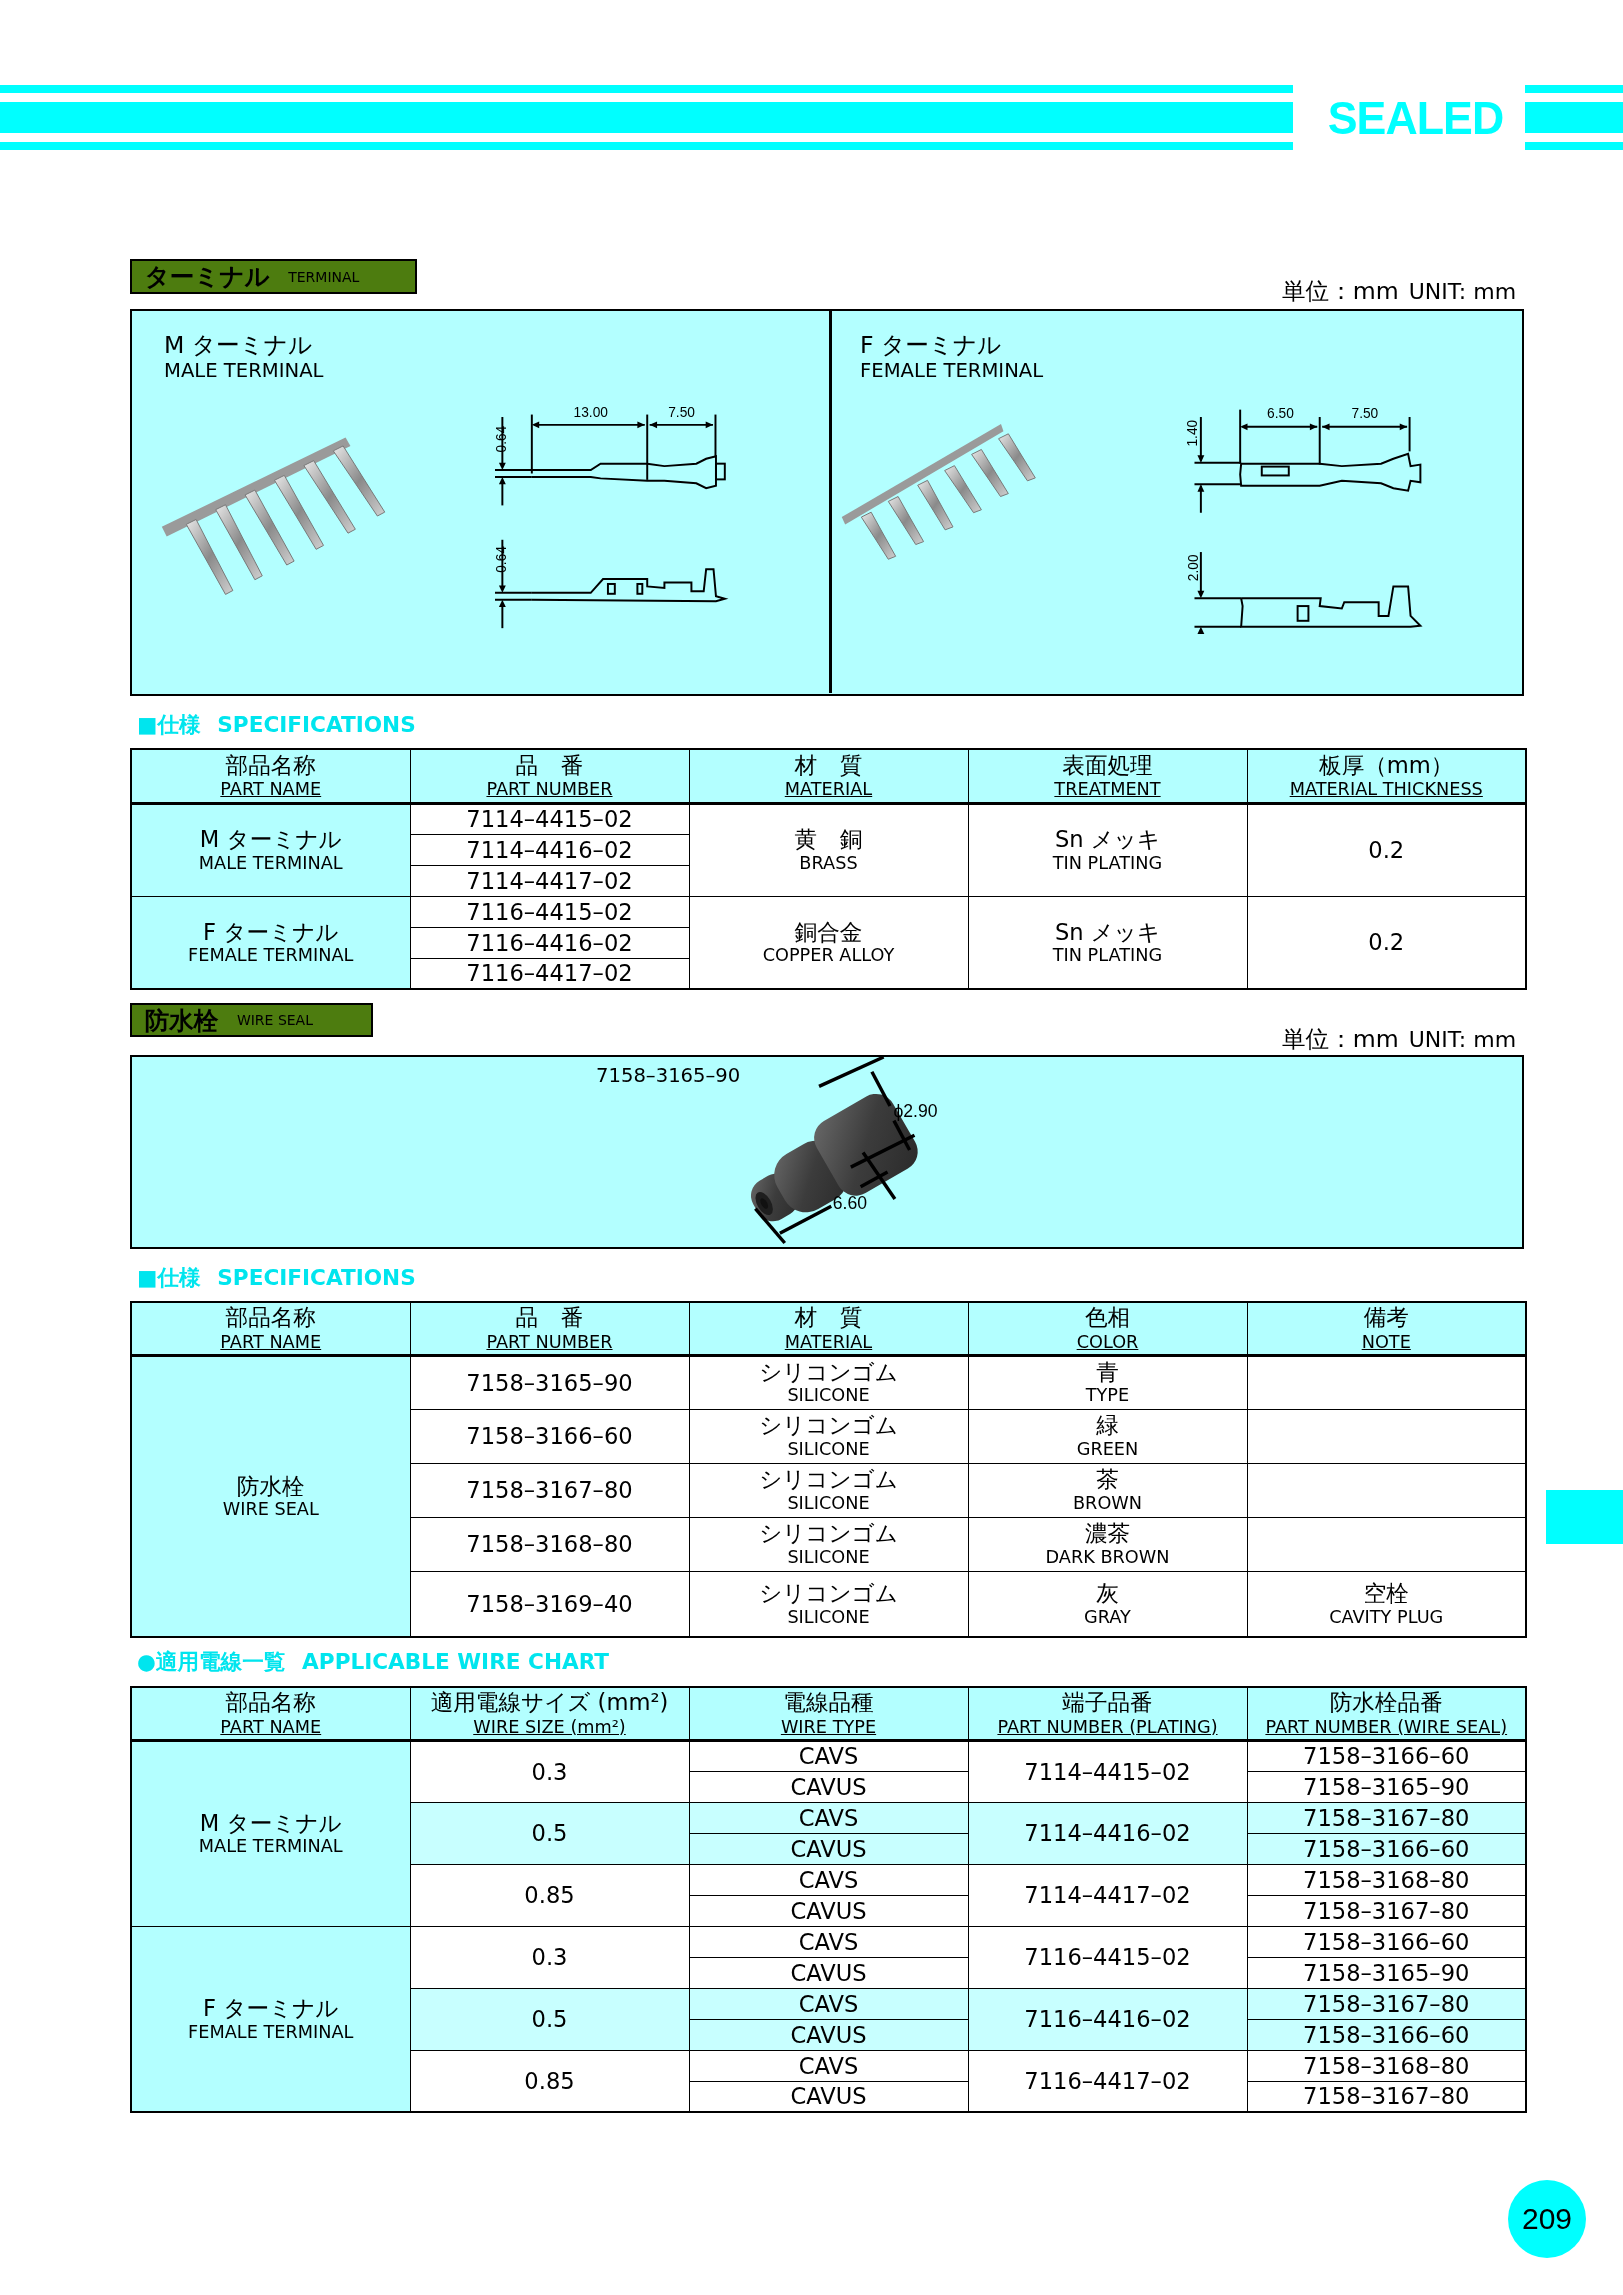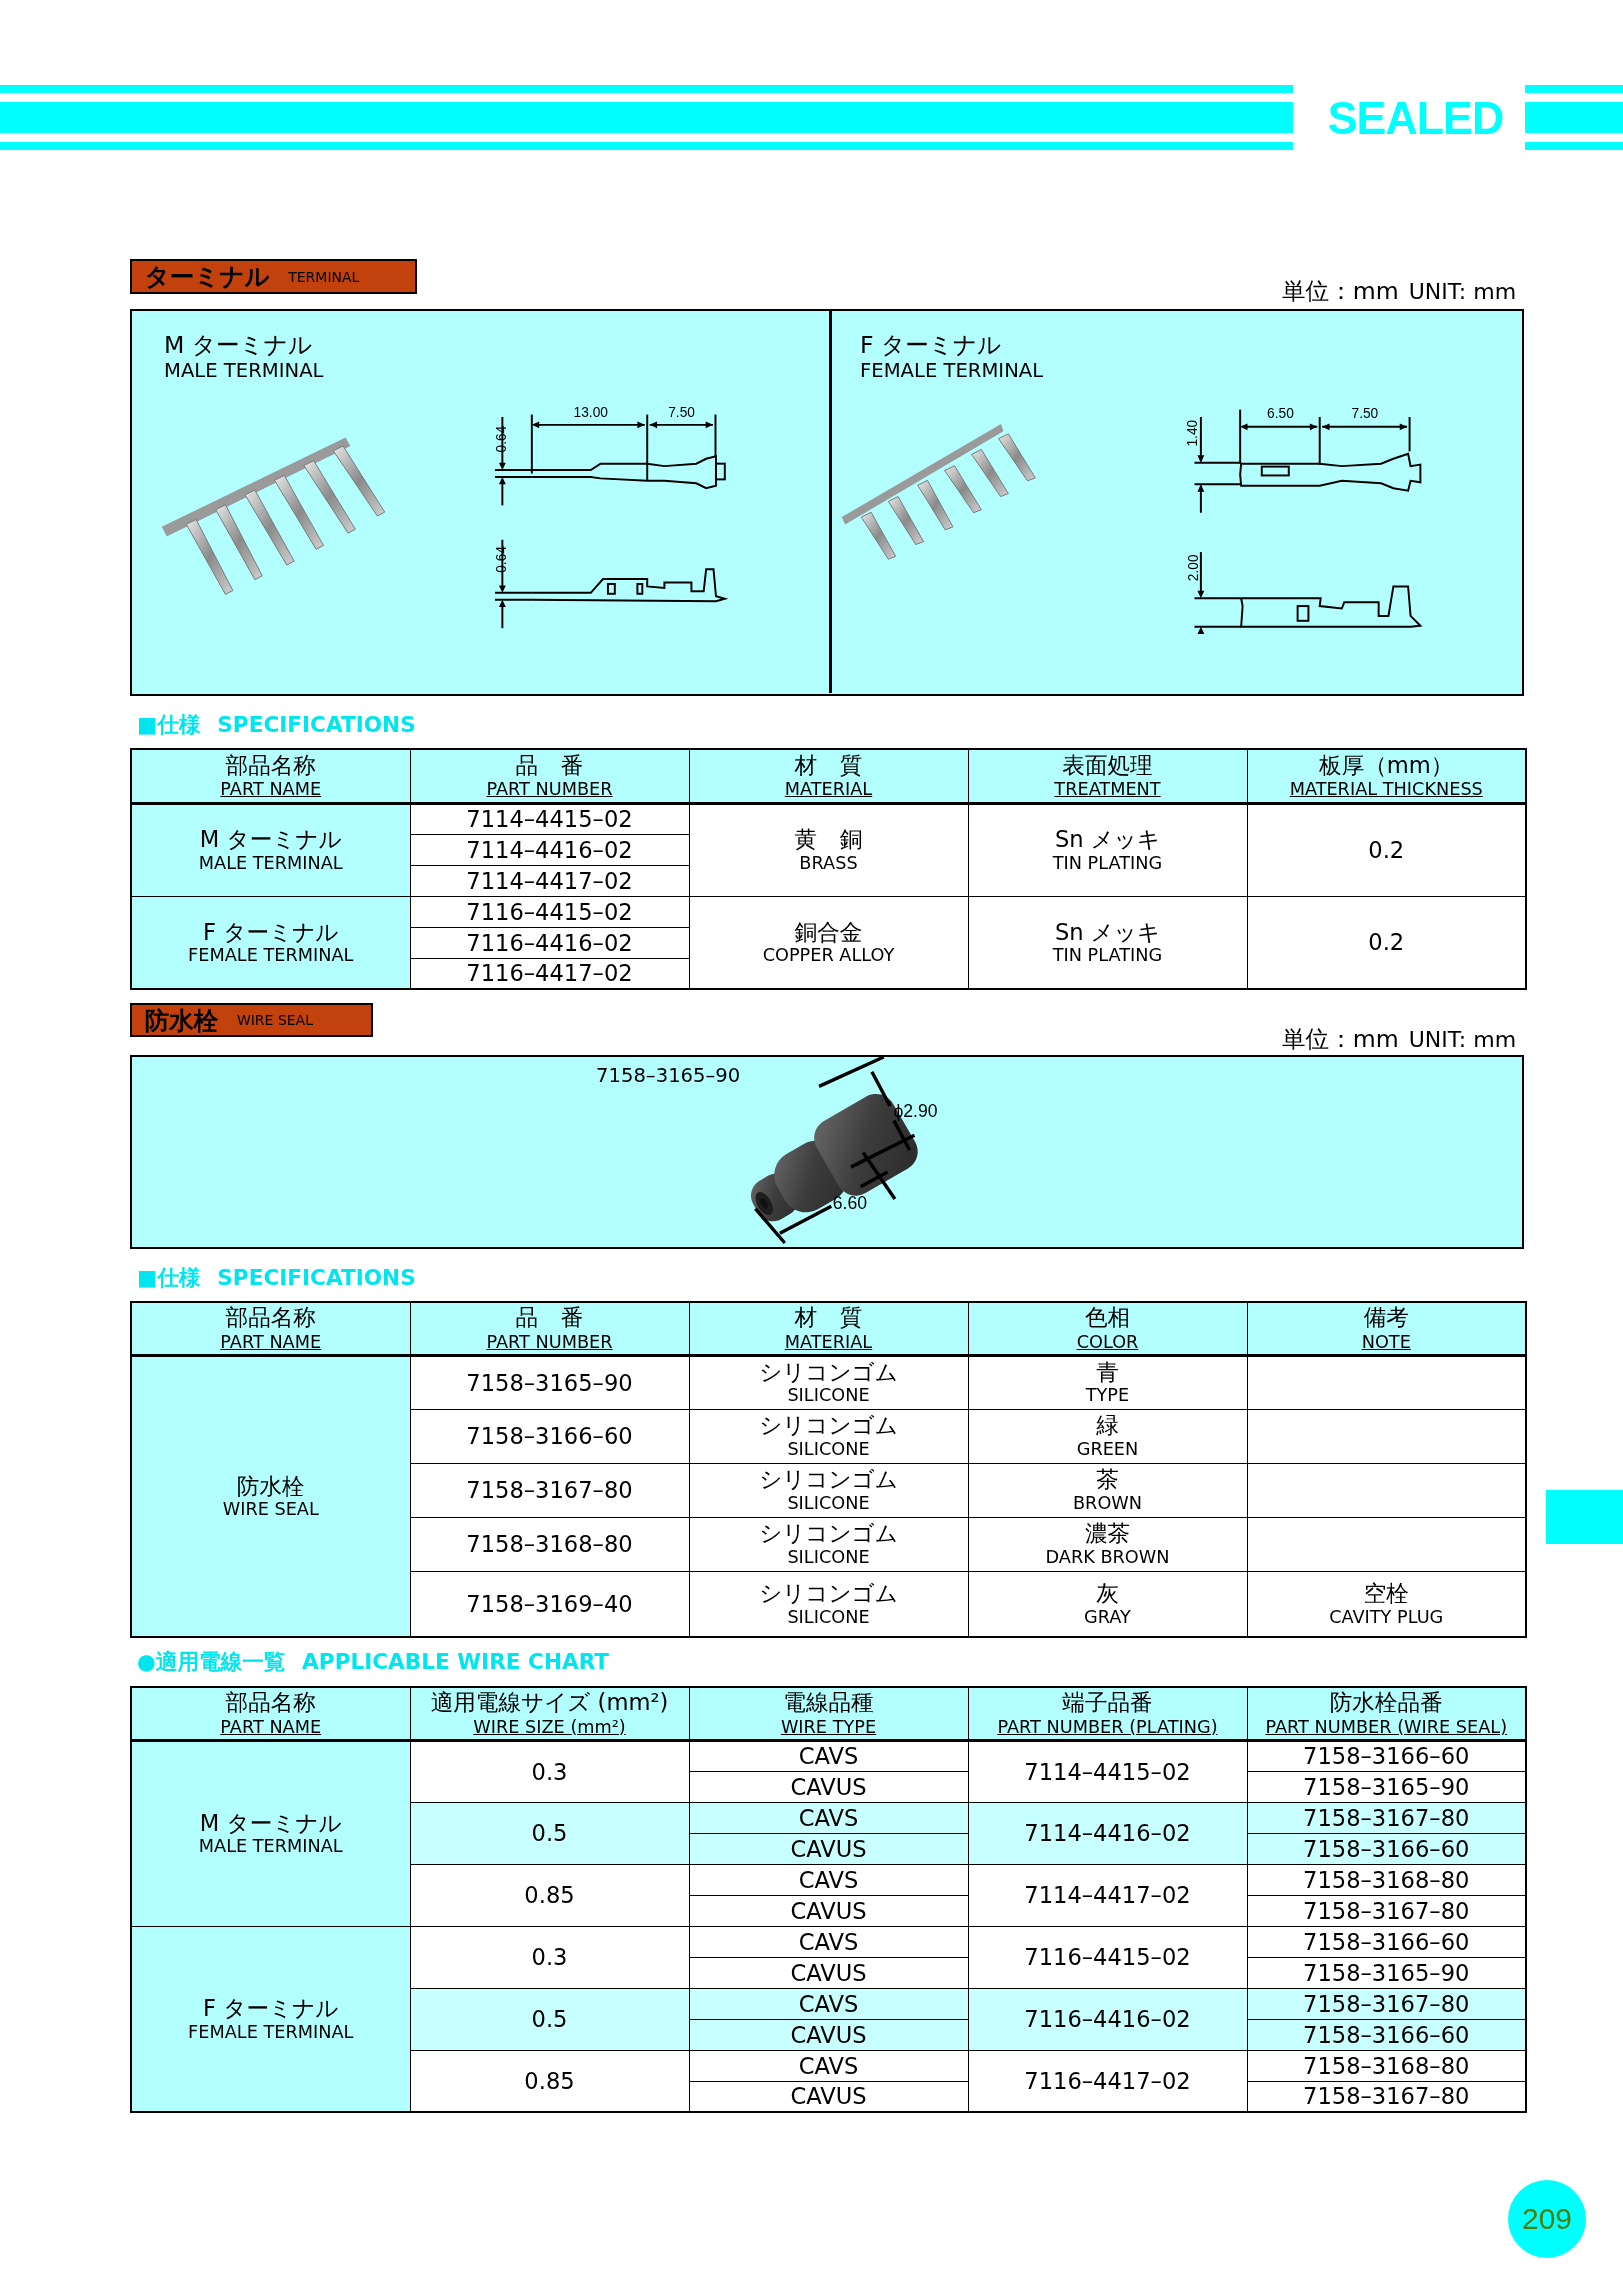--- a/index.html
+++ b/index.html
@@ -8,21 +8,21 @@
   .abs { position:absolute; }
 
   
   .band { position:absolute; background:#00ffff; }
   .sealed-title { position:absolute; left:1320px; top:88px; width:191px; height:59px;
                   font-family:"Liberation Sans",sans-serif; font-weight:bold; font-size:47px;
                   color:#00ffff; line-height:59px; text-align:center; letter-spacing:-1px;
                   transform:scaleX(0.95); }
 
   
-  .sec-label { position:absolute; background:#c2410c; border:2.5px solid #000; box-sizing:border-box;
+  .sec-label { position:absolute; background:#4d7c0f; border:2.5px solid #000; box-sizing:border-box;
                display:flex; align-items:center; padding-left:12.8px; gap:18.6px; }
   .sec-label .jp { font-size:24.5px; font-weight:bold; }
   .sec-label .en { font-size:14px; }
 
   .unit { position:absolute; font-size:21.6px; display:flex; gap:10px; align-items:center; }
   .unit .jp { font-size:23.6px; }
   .unit .en { font-size:22px; }
 
   
   .panel { position:absolute; background:#b3ffff; border:2.5px solid #000; box-sizing:border-box; }
@@ -43,21 +43,21 @@
   .hjp { font-size:22.6px; line-height:27.5px; display:block; }
   .hen { font-size:17.7px; line-height:20.6px; display:block;text-decoration:underline; }
   .cval { font-size:22.6px; }
   .cjp { font-size:22.6px; line-height:26.5px; display:block; }
   .cen { font-size:17.7px; line-height:20.6px; display:block; }
   .thick-top td { border-top:3.9px solid #000; }
   .tint td.t { background:#c8ffff; }
 
   .side-tab { position:absolute; left:1546px; top:1490px; width:78px; height:54px; background:#00ffff; }
   .page-num { position:absolute; left:1508px; top:2180px; width:78px; height:78px; border-radius:50%;
-              background:#00ffff; color:#4d7c0f; font-size:30px; display:flex; align-items:center; justify-content:center;
+              background:#00ffff; color:#000000; font-size:30px; display:flex; align-items:center; justify-content:center;
               font-family:"Liberation Sans",sans-serif; }
 
   svg { position:absolute; overflow:visible; }
   .dim { font-family:"Liberation Sans",sans-serif; font-size:28px; fill:#000; }
 </style>
 </head>
 <body>
 
 <div>
   <div class="band" style="left:0;top:85px;width:1293px;height:8.3px;"></div>

